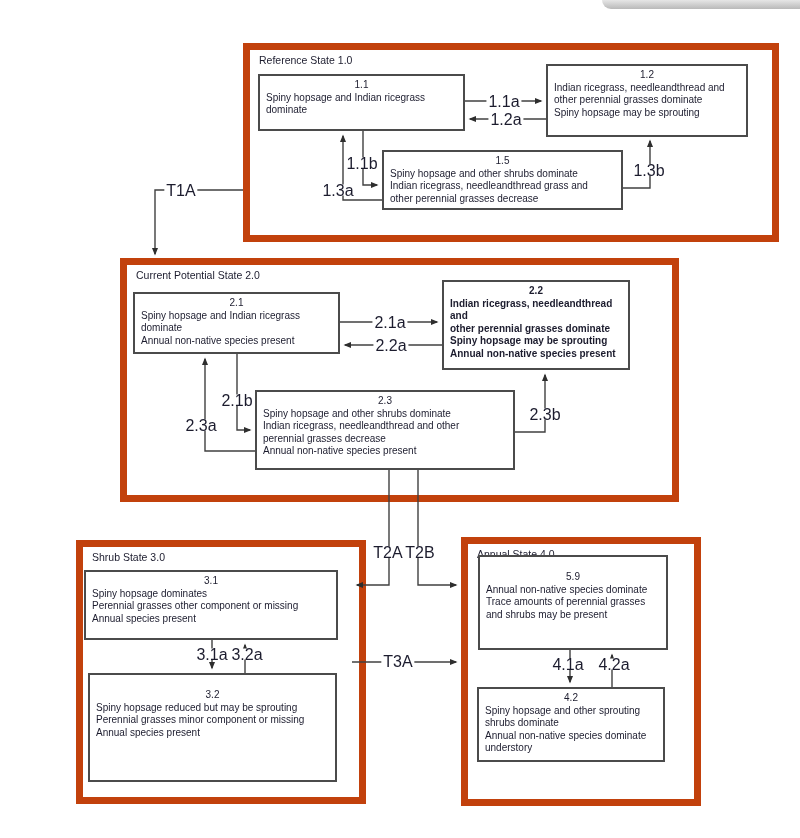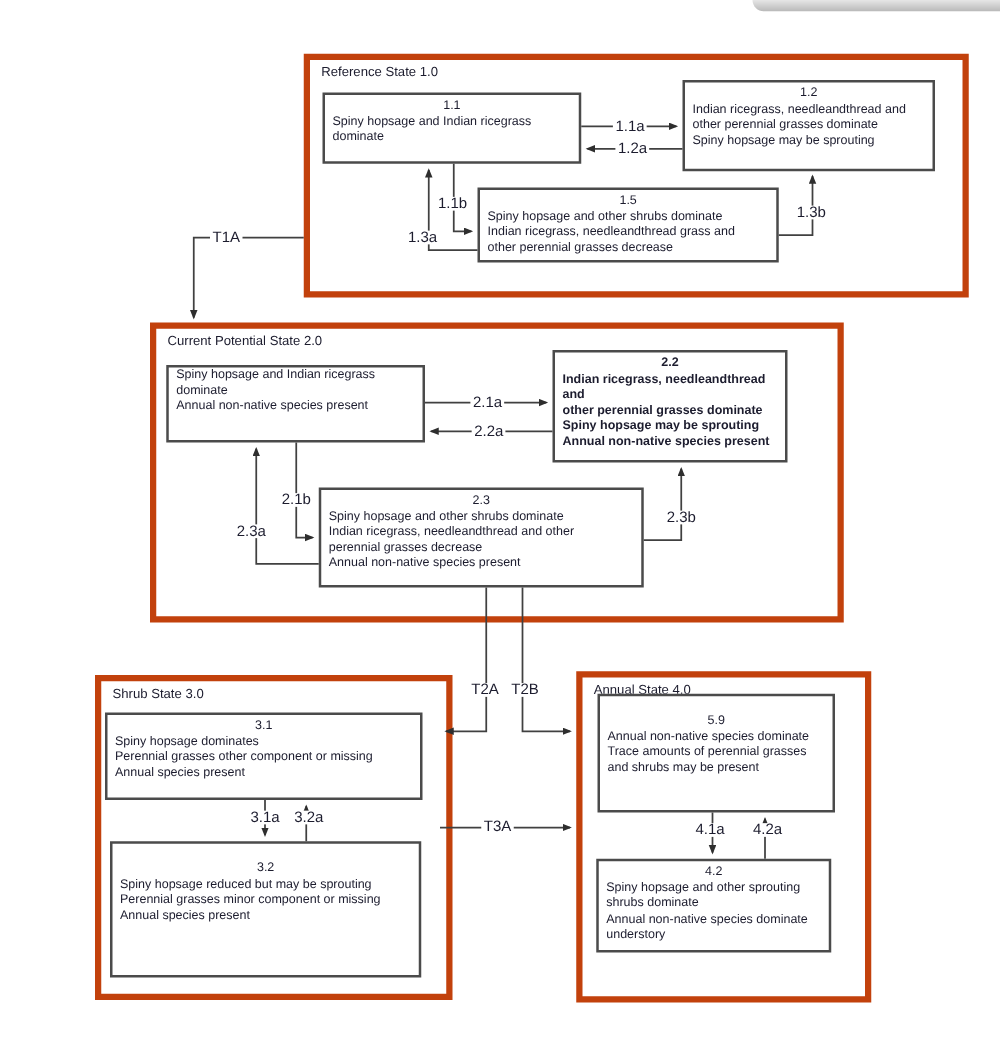--- a/index.html
+++ b/index.html
@@ -2,31 +2,31 @@
 <html><head>
 <meta charset="utf-8">
 <style>
   html,body{margin:0;padding:0;background:#fff;}
   .page{position:relative;width:800px;height:838px;background:#fff;overflow:hidden;
         font-family:"Liberation Sans",sans-serif;color:#1a1a1a;}
   .toppill{position:absolute;left:602px;top:0;width:198px;height:9px;
            background:linear-gradient(#e6e6e6,#b9b9b9);border-radius:0 0 0 10px;}
   .hdr{position:absolute;left:45px;top:48px;width:122px;text-align:center;
        font-weight:bold;font-size:11px;line-height:14px;color:#1c1c2e;}
-  .state{position:absolute;border:5px solid #c2410c;background:transparent;}
+  .state{position:absolute;border:7px solid #c2410c;background:transparent;}
   .stitle{position:absolute;left:9px;top:4px;font-size:10.5px;color:#1c1c2e;white-space:nowrap;}
   .cbox{position:absolute;border:2px solid #4b4b4b;background:#fff;box-sizing:border-box;
         font-size:10px;line-height:12.5px;color:#1c1c2e;}
   .num{text-align:center;padding-top:3px;}
   .bodytxt{padding:0 5px 2px 6px;white-space:pre-line;}
   .pad-top .num{padding-top:14px;}
   svg.wires{position:absolute;left:0;top:0;pointer-events:none;}
   .wire{fill:none;stroke:#404040;stroke-width:1.4;}
   .tlabel{position:absolute;transform:translate(-50%,-50%);background:#fff;
-          padding:0 2px;font-size:12px;color:#1c1c2e;white-space:nowrap;line-height:11px;}
+          padding:0 2px;font-size:16px;color:#1c1c2e;white-space:nowrap;line-height:11px;}
 </style>
 </head>
 <body>
 
 <div class="page">
 
   <div class="toppill"></div>
 
 
   <div class="state" style="left:243px;top:43px;width:522px;height:185px;">
@@ -47,20 +47,21 @@
     <div class="num">1.5</div>
     <div class="bodytxt">Spiny hopsage and other shrubs dominate
 Indian ricegrass, needleandthread grass and
 other perennial grasses decrease</div>
   </div>
 
   <div class="state" style="left:120px;top:258px;width:545px;height:230px;">
     <div class="stitle">Current Potential State 2.0</div>
   </div>
   <div class="cbox" style="left:133px;top:292px;width:207px;height:62px;">
+    <div class="num">2.1</div>
     <div class="bodytxt">Spiny hopsage and Indian ricegrass
 dominate
 Annual non-native species present</div>
   </div>
   <div class="cbox" style="left:442px;top:280px;width:188px;height:90px;font-weight:bold;">
     <div class="num">2.2</div>
     <div class="bodytxt">Indian ricegrass, needleandthread and
 other perennial grasses dominate
 Spiny hopsage may be sprouting
 Annual non-native species present</div>

